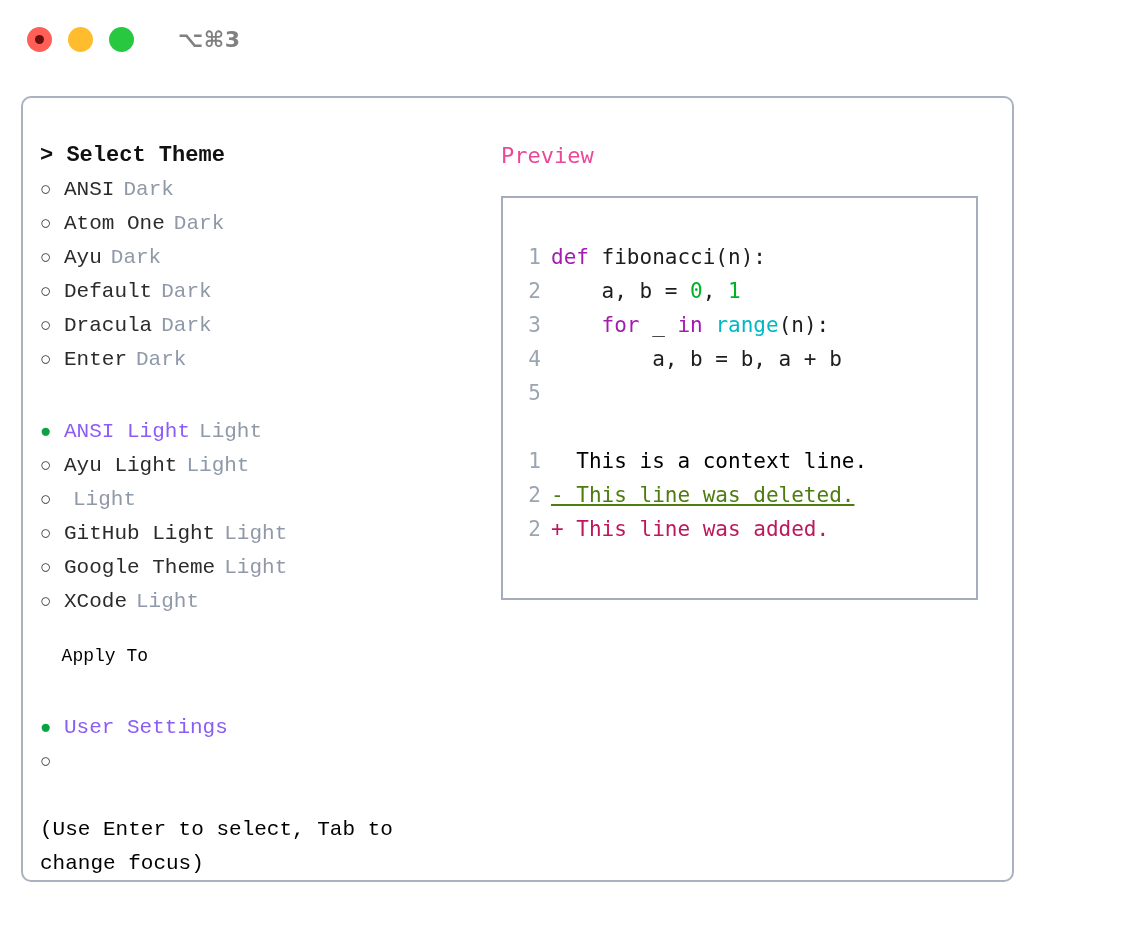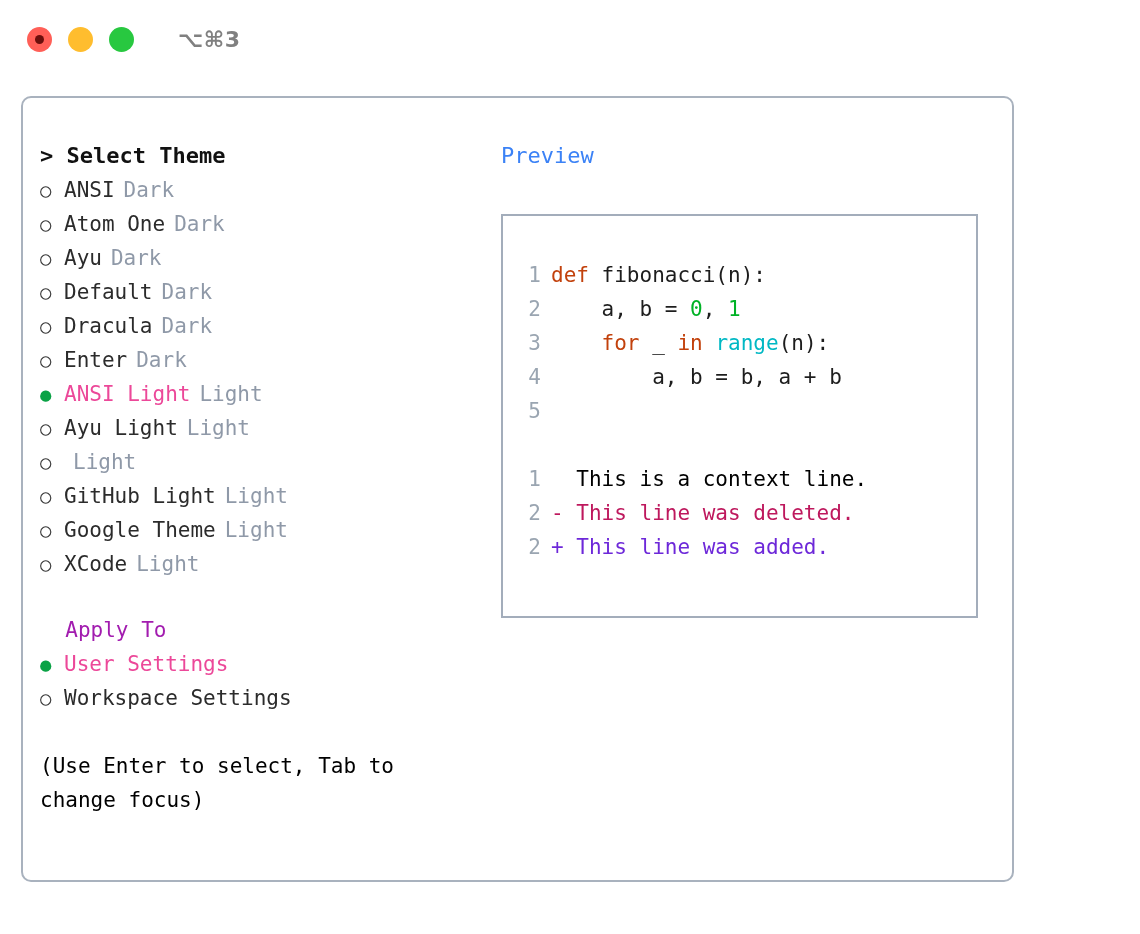--- a/index.html
+++ b/index.html
@@ -56,75 +56,74 @@
   .panel {
     position: absolute;
     left: 21px; top: 96px;
     width: 993px; height: 786px;
     border: 2px solid #a9b2be;
     border-radius: 10px;
     background: #ffffff;
   }
 
   .cols { display: flex; height: 100%; }
-  .col-left  { width: 468px; padding: 41px 0 0 17px; }
+  .col-left  { width: 468px; padding: 41px 0 0 17px; font-family: Liberation Mono, monospace; }
   .col-right { flex: 1; padding: 41px 0 0 10px; }
 
   
   .heading {
     font-size: 22px;
     font-weight: bold;
     color: #111111;
     line-height: 34px;
     white-space: pre;
   }
   .heading-plain {
-    font-size: 21px;
-    color: #a21caf;
-    line-height: 34px;
-    white-space: pre;
-    margin-top: 12px;
+    font-size: 18px;
+    color: #000000;
+    line-height: 34px;
+    white-space: pre;
   }
 
   .opt {
     display: flex;
     align-items: baseline;
     line-height: 34px;
     font-size: 21px;
     white-space: pre;
   }
   .opt .bullet {
     width: 24px;
     flex: 0 0 24px;
     color: #3a3a3a;
     font-size: 19px;
   }
   .opt .bullet.on { color: #0aa245; font-size: 19px; }
   .opt .name   { color: #2b2b2b; text-align: center; }
-  .opt .name.sel { color: #ec4899; }
+  .opt .name.sel { color: #8b5cf6; margin-top: 38px; }
   .opt .suffix { color: #8f99a8; padding-left: 9px; }
   .opt .suffix.sel { color: #8f99a8; }
 
   .spacer-sm { height: 20px; }
   .spacer-md { height: 34px; }
 
   .hint {
     font-size: 21px;
     color: #000000;
     line-height: 34px;
     max-width: 410px;
     white-space: pre-wrap;
   }
 
   
   .preview-title {
     font-size: 22px;
-    color: #3b82f6;
-    line-height: 34px;
-    margin-bottom: 41px;
+    color: #ec4899;
+    line-height: 34px;
+    margin-bottom: 23px;
     white-space: pre;
   }
   .preview-box {
     width: 477px;
     height: 404px;
     border: 2px solid #a3adbb;
     background: #ffffff;
     padding: 42px 0 0 0;
   }
 
@@ -136,28 +135,28 @@
   }
   .ln {
     width: 48px;
     flex: 0 0 48px;
     text-align: right;
     color: #9aa5b1;
     padding-right: 10px;
   }
   .code-txt { color: #1d1d1d; }
 
-  .tk-kw   { color: #c2410c; }
+  .tk-kw   { color: #a21caf; }
   .tk-fn   { color: #00b8c4; }
   .tk-num  { color: #00b226; }
   .tk-id   { color: #1d1d1d; }
 
   .diff-ctx { color: #000000; }
-  .diff-del { color: #be185d; }
-  .diff-add { color: #6d28d9; }
+  .diff-del { color: #4d7c0f; text-decoration: underline; }
+  .diff-add { color: #be185d; }
 
   .code-gap { height: 34px; }
 </style>
 </head>
 <body>
 
 <div id="app">
 
   <div class="titlebar">
     <div class="lights">
@@ -191,21 +190,21 @@
             <div class="opt"><span class="bullet">○</span><span class="name">Google Theme</span><span class="suffix">Light</span></div>
             <div class="opt"><span class="bullet">○</span><span class="name">XCode</span><span class="suffix">Light</span></div>
           </div>
 
         <div class="spacer-sm"></div>
 
         <div class="heading-plain">  Apply To</div>
 
         <div id="apply-list">
             <div class="opt"><span class="bullet on">●</span><span class="name sel">User Settings</span></div>
-            <div class="opt"><span class="bullet">○</span><span class="name">Workspace Settings</span></div>
+            <div class="opt"><span class="bullet">○</span></div>
           </div>
 
         <div class="spacer-md"></div>
 
         <div class="hint">(Use Enter to select, Tab to change focus)</div>
       </div>
 
       <div class="col-right">
 
         <div class="preview-title">Preview</div>

